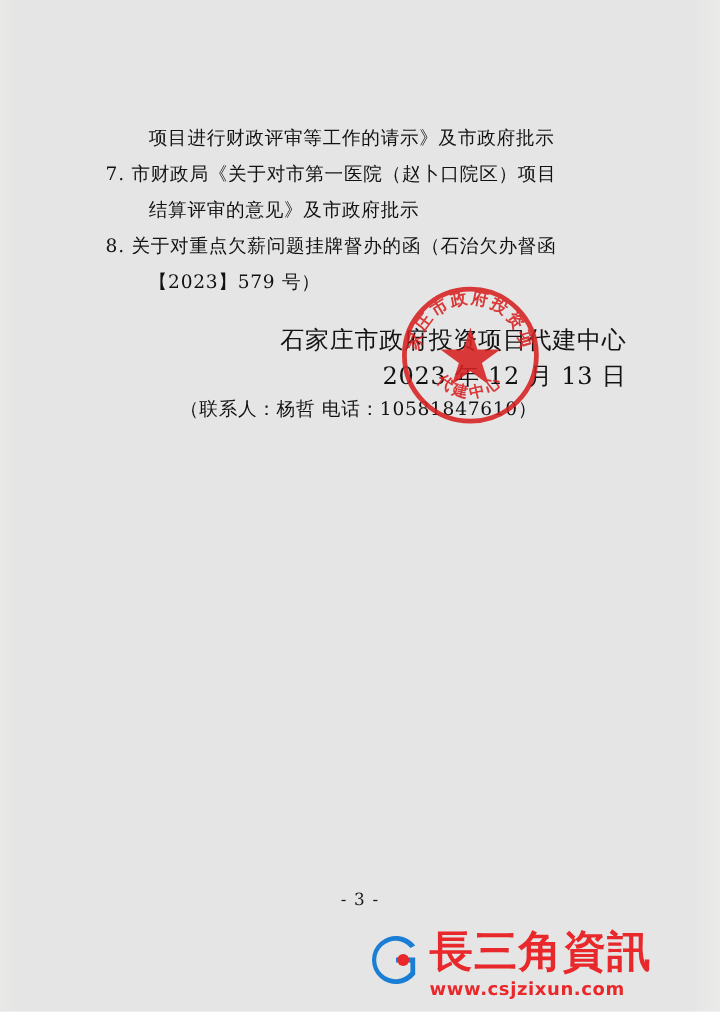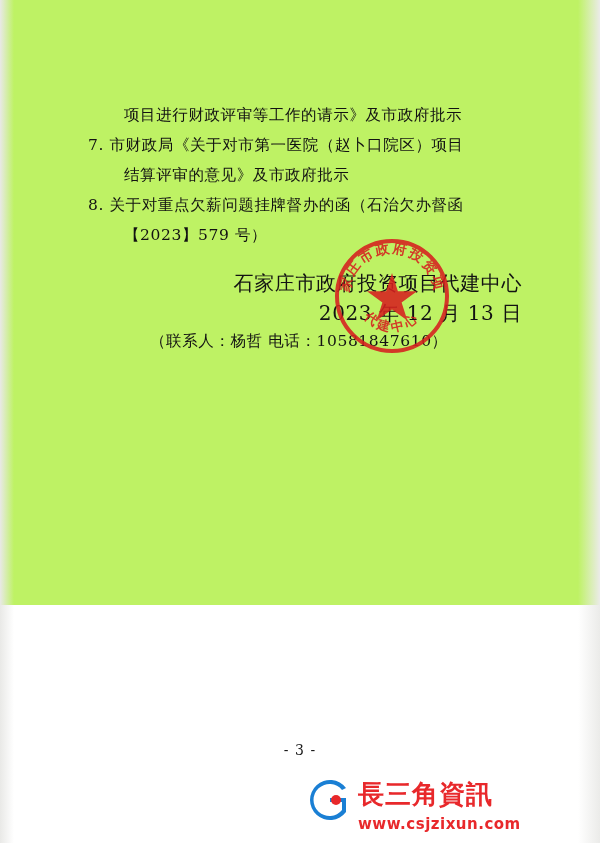--- a/index.html
+++ b/index.html
@@ -9,22 +9,22 @@
   body {
     width: 600px;
     height: 843px;
     background: #ffffff;
     font-family: "DejaVu Serif", "Liberation Serif", serif;
     overflow: hidden;
   }
   .page {
     position: relative;
     width: 600px;
-    height: 605px;
-    background: #bef264;
+    height: 843px;
+    background: #e5e5e5;
   }
   
   .page::before {
     content: "";
     position: absolute;
     left: 0; top: 0;
     width: 14px; height: 843px;
     background: linear-gradient(to right, #e9e9e7, rgba(255,255,255,0));
     pointer-events: none;
   }
@@ -116,21 +116,21 @@
     margin-right: 8px;
     flex: none;
   }
   .wm-text-col {
     display: flex;
     flex-direction: column;
     justify-content: flex-start;
   }
   .wm-title {
     font-family: "DejaVu Sans", "Liberation Sans", sans-serif;
-    font-size: 26px;
+    font-size: 36px;
     font-weight: bold;
     color: #e8282b;
     line-height: 32px;
     letter-spacing: 1px;
     white-space: nowrap;
   }
   .wm-url {
     font-family: "DejaVu Sans", "Liberation Sans", sans-serif;
     font-size: 15px;
     font-weight: bold;

